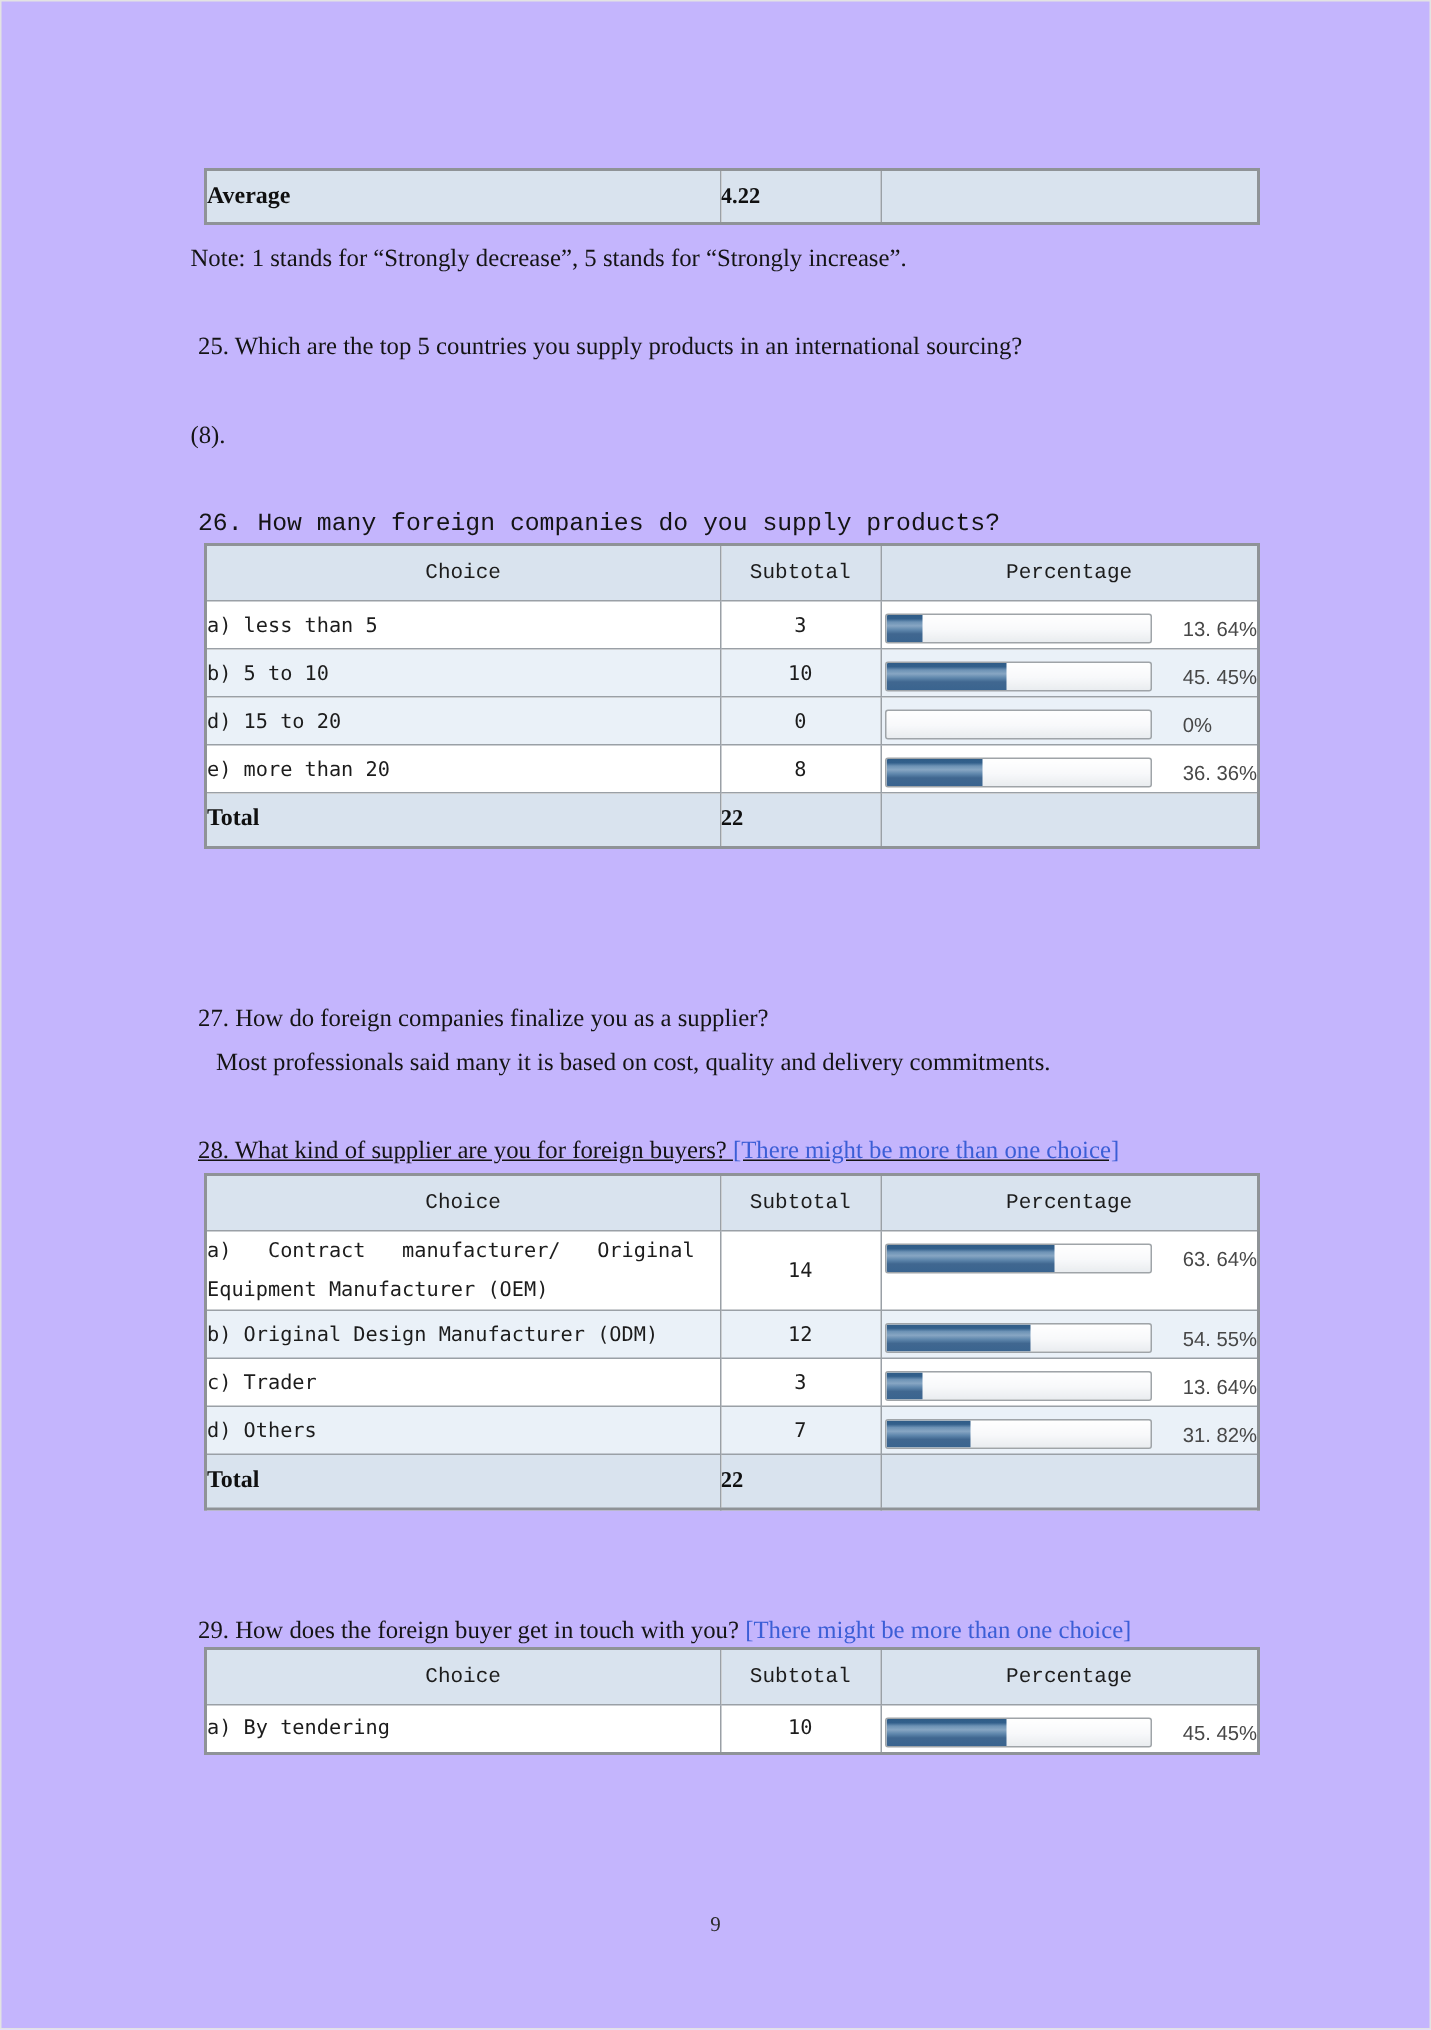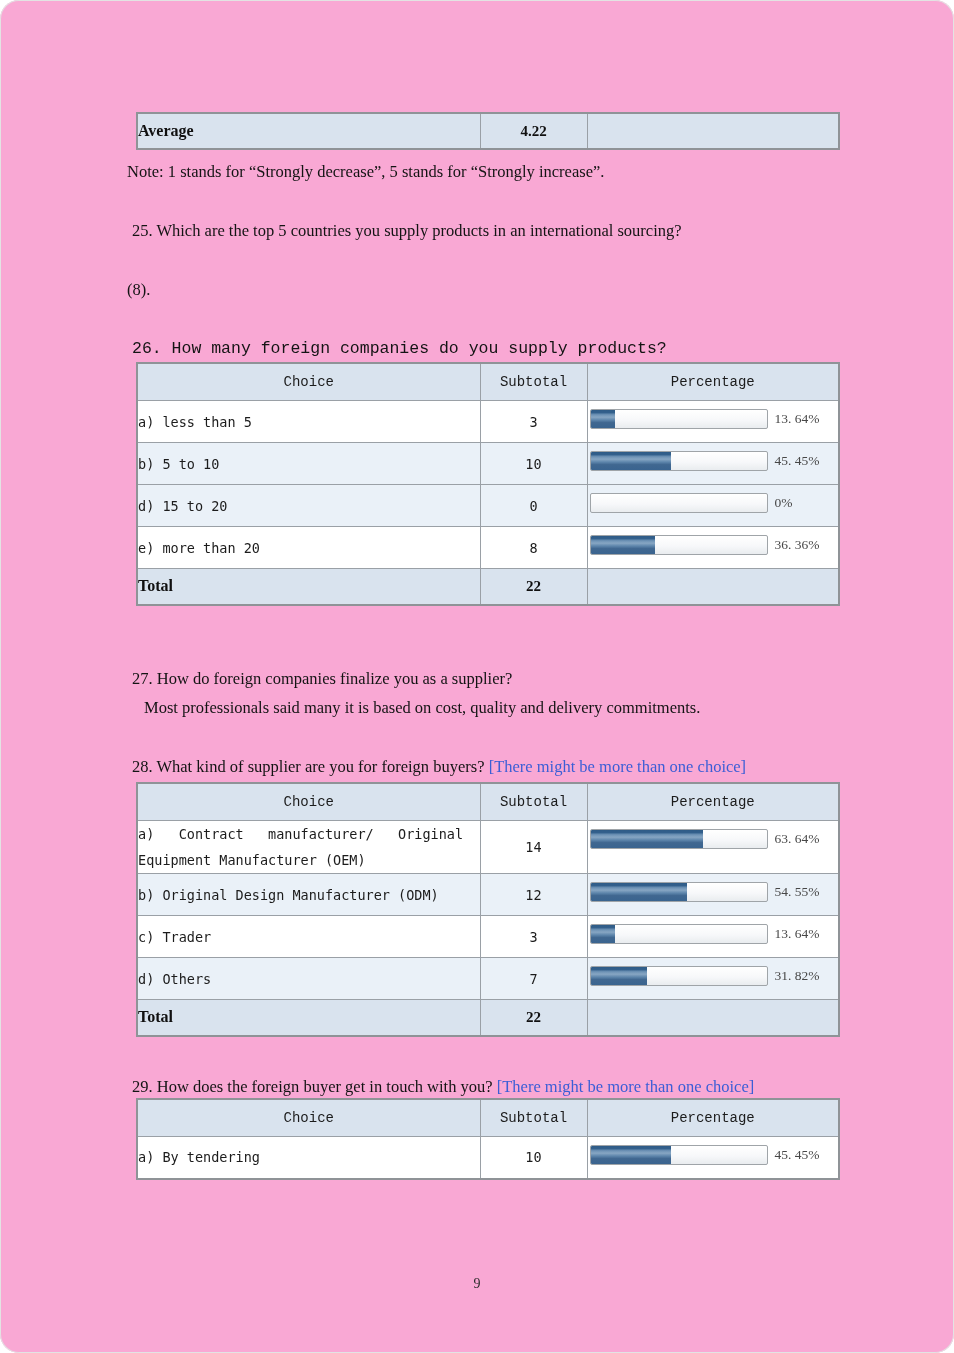--- a/index.html
+++ b/index.html
@@ -1,24 +1,23 @@
 <!DOCTYPE html>
 <html><head>
 <meta charset="utf-8">
 <style>
   html,body{margin:0;padding:0;background:#ffffff;}
   .page{
     position:relative;
     width:954px;height:1353px;
-    background:#f9a8d4;
+    background:#c4b5fd;
     font-family:"Liberation Serif","DejaVu Serif",serif;
     color:#111111;
     overflow:hidden;
     box-shadow: inset 0 0 0 1px #e3e3e3;
-    border-radius: 19px;
   }
   .abs{position:absolute;white-space:nowrap;}
   .body-text{font-size:16.5px;line-height:20px;color:#141414;}
   .blue{color:#3b5ed6;}
   .page-num{position:absolute;top:1276px;left:0;width:100%;text-align:center;font-size:14px;color:#2c2c2c;}
 
   table.survey{
     border-collapse:collapse;
     table-layout:fixed;
     width:702px;
@@ -35,21 +34,21 @@
   col.c-pct{width:252px;}
 
   .hdr-row td{
     background:#d9e3ee;
     text-align:center;
     vertical-align:middle;
     font-family:Liberation Mono, monospace;
     font-size:14px;color:#1c1c1c;
     height:36px;
   }
-  .data-row{height:42px;}
+  .data-row{height:32px;}
   .data-row.alt td{background:#eaf1f8;}
   .data-row.tall{height:50px;}
   td.choice{
     font-family:"DejaVu Sans Mono","Liberation Mono",monospace;
     font-size:13.5px;color:#1c1c1c;
     vertical-align:middle;
     padding:2px 6px 2px 8px;
     white-space:pre-wrap;
     line-height:26px;
   }
@@ -68,35 +67,35 @@
     background:linear-gradient(180deg,#ffffff 0%,#f7f8fa 55%,#e9ecef 100%);
     overflow:hidden;
     flex:0 0 auto;
   }
   .bar-fill{
     display:block;height:18px;width:0;
     background:linear-gradient(180deg,#2f5c87 0%,#33608c 14%,#6d92b5 26%,#87a6c3 40%,#5d85ab 56%,#40679!important0 70%,#3a648f 100%);
     background:linear-gradient(180deg,#2f5c87 0%,#33608c 14%,#6d92b5 26%,#87a6c3 40%,#5d85ab 56%,#406790 70%,#3a648f 100%);
   }
   .pct-label{
-    font-family:Liberation Serif, serif;
+    font-family:Liberation Sans, sans-serif;
     font-size:13.5px;color:#474747;
-    margin-left:7px;white-space:nowrap;
+    margin-left:21px;white-space:nowrap;
   }
   .total-row{height:36px;}
   .total-row td{background:#d9e3ee;}
   td.total-label{
     font-family:"Liberation Serif","DejaVu Serif",serif;
     font-weight:bold;font-size:16px;color:#101010;
     padding-left:8px;vertical-align:middle;
   }
   td.total-val{
     font-family:"Liberation Serif","DejaVu Serif",serif;
     font-weight:bold;font-size:15px;color:#101010;
-    text-align:center;vertical-align:middle;
+    vertical-align:middle;
   }
   
   table.avg td{background:#d9e3ee;height:34px;}
 </style>
 </head>
 <body>
 
 <div class="page">
 
   <div class="abs" style="top:112px;left:136px;">
@@ -188,21 +187,21 @@
         <td class="total-val">22</td>
         <td></td>
       </tr>
     </tbody>
       </table>
   </div>
 
   <div class="abs body-text" style="top:669px;left:132px;">27. How do foreign companies finalize you as a supplier?</div>
   <div class="abs body-text" style="top:698px;left:144px;">Most professionals said many it is based on cost, quality and delivery commitments.</div>
 
-  <div class="abs body-text" style="top:757px;left:132px;"><span>28. What kind of supplier are you for foreign buyers? </span><span class="blue">[There might be more than one choice]</span></div>
+  <div class="abs body-text" style="top:757px;left:132px;text-decoration:underline;"><span>28. What kind of supplier are you for foreign buyers? </span><span class="blue">[There might be more than one choice]</span></div>
   <div class="abs" style="top:782px;left:136px;">
     <table class="survey">
       <colgroup>
           <col class="c-choice">
           <col class="c-sub">
           <col class="c-pct">
         </colgroup>
       <tbody>
           <tr class="hdr-row">
         <td>Choice</td>

